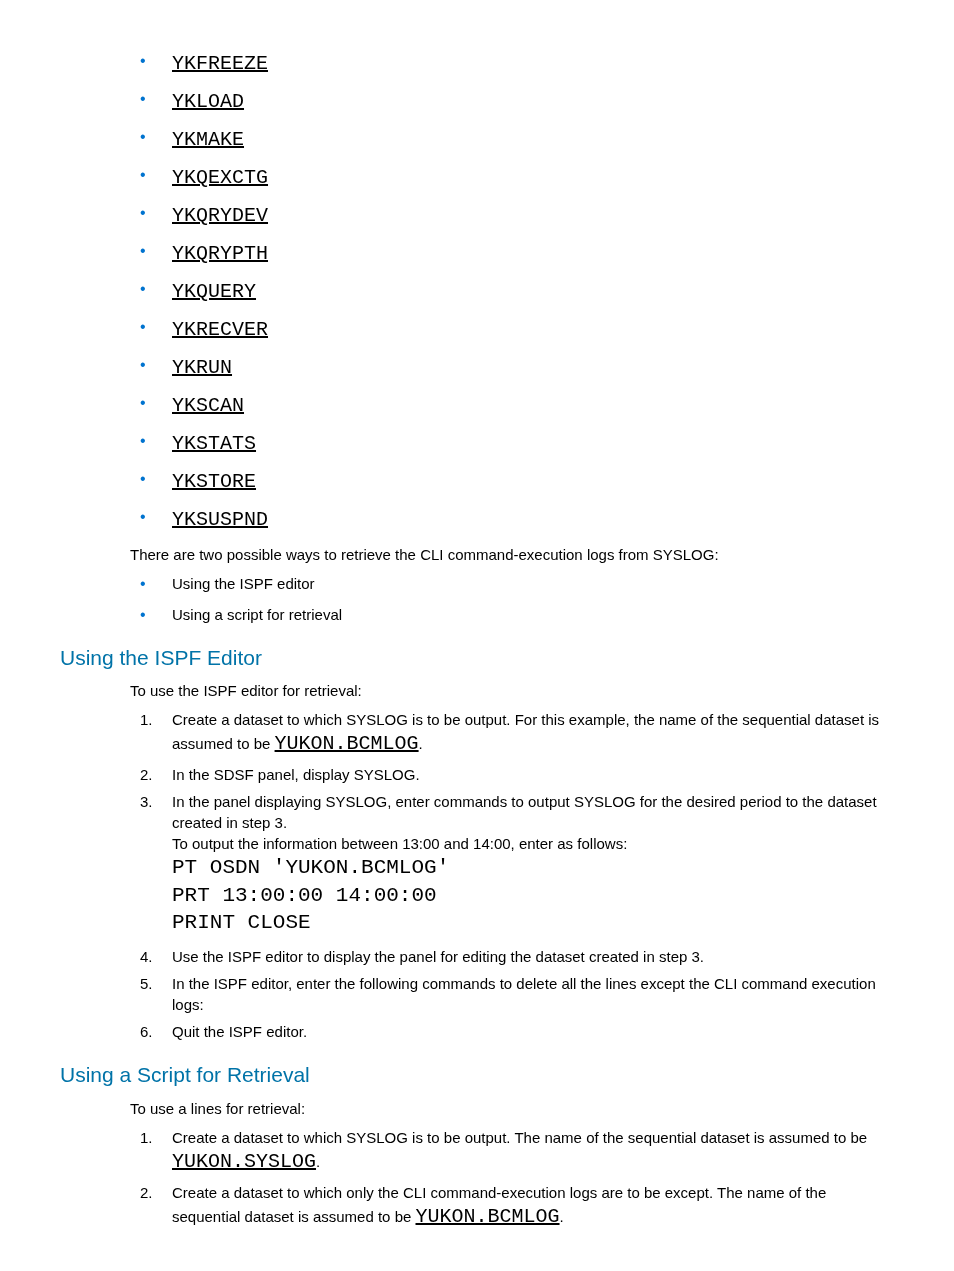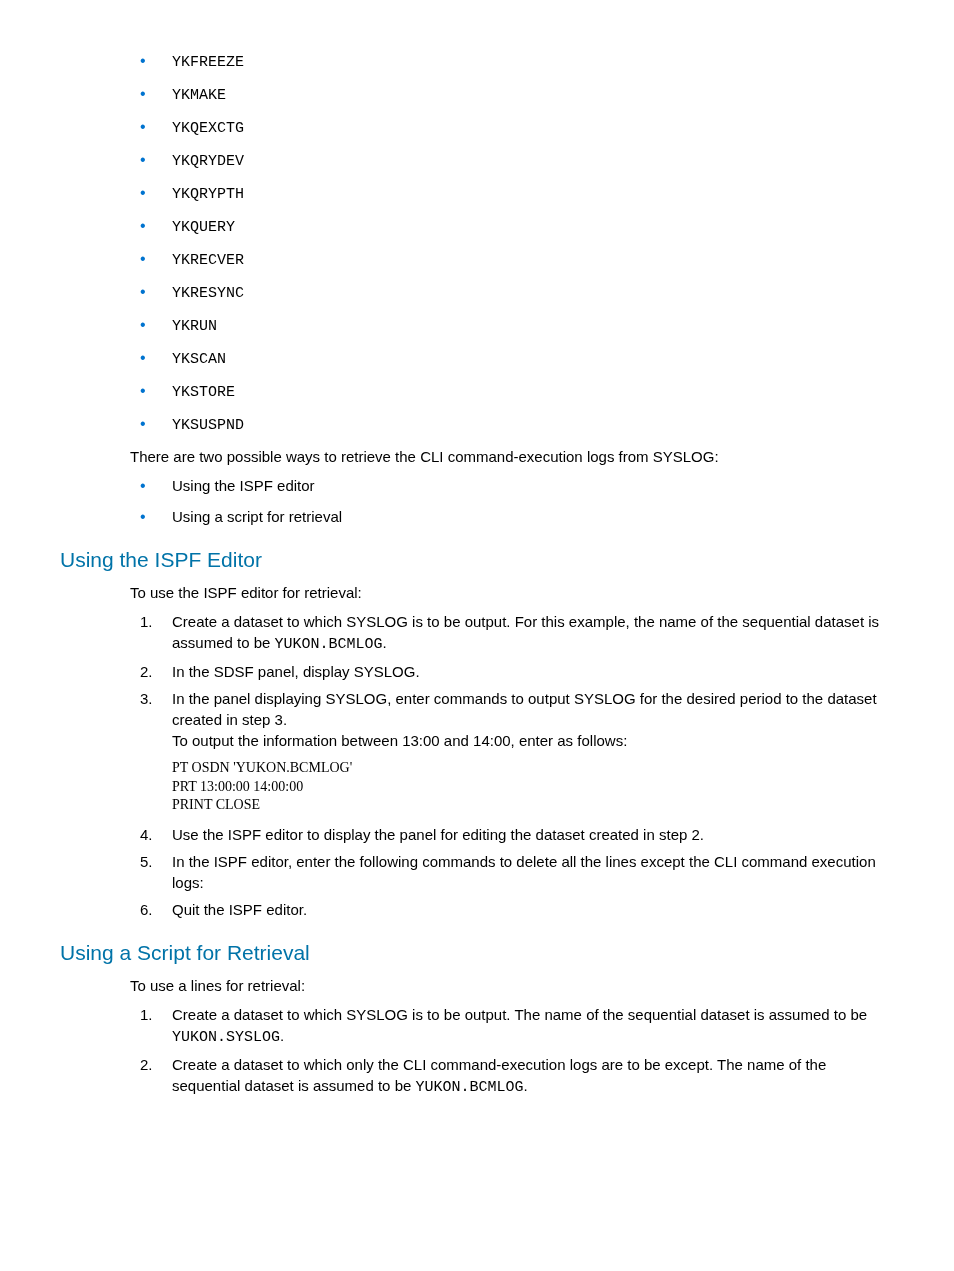--- a/index.html
+++ b/index.html
@@ -24,21 +24,22 @@
   }
   .bullet-list li::before {
     content: "•";
     position: absolute;
     left: 10px;
     color: #0073cf;
     font-size: 16px;
   }
   .mono {
     font-family: "Courier New", monospace;
-    font-size: 15px;
+    font-size: 20px;
+    text-decoration: underline;
   }
   .para-inset {
     margin: 8px 0 8px 70px;
   }
   h2.section {
     color: #0073a8;
     font-weight: normal;
     font-size: 21px;
     margin: 18px 0 8px 0;
   }
@@ -53,42 +54,43 @@
     position: relative;
     padding-left: 42px;
     margin-bottom: 6px;
   }
   ol.numbered > li::before {
     content: counter(item) ".";
     position: absolute;
     left: 10px;
   }
   pre.code {
-    font-family: Liberation Serif, serif;
-    font-size: 14px;
-    margin: 8px 0 10px 0;
+    font-family: Liberation Mono, monospace;
+    font-size: 21px;
+    margin: 0 0 10px 0;
     line-height: 1.3;
   }
   .step-sub {
   }
 </style>
 </head>
 <body>
 
 <ul class="bullet-list">
   <li><span class="mono">YKFREEZE</span></li>
+  <li><span class="mono">YKLOAD</span></li>
   <li><span class="mono">YKMAKE</span></li>
   <li><span class="mono">YKQEXCTG</span></li>
   <li><span class="mono">YKQRYDEV</span></li>
   <li><span class="mono">YKQRYPTH</span></li>
   <li><span class="mono">YKQUERY</span></li>
   <li><span class="mono">YKRECVER</span></li>
-  <li><span class="mono">YKRESYNC</span></li>
   <li><span class="mono">YKRUN</span></li>
   <li><span class="mono">YKSCAN</span></li>
+  <li><span class="mono">YKSTATS</span></li>
   <li><span class="mono">YKSTORE</span></li>
   <li><span class="mono">YKSUSPND</span></li>
 </ul>
 
 <p class="para-inset">There are two possible ways to retrieve the CLI command-execution logs from SYSLOG:</p>
 
 <ul class="bullet-list">
   <li>Using the ISPF editor</li>
   <li>Using a script for retrieval</li>
 </ul>
@@ -101,21 +103,21 @@
     <span>Create a dataset to which SYSLOG is to be output. For this example, the name of the sequential dataset is assumed to be </span><span class="mono">YUKON.BCMLOG</span><span>.</span>
   </li>
   <li>In the SDSF panel, display SYSLOG.</li>
   <li>
     <div>In the panel displaying SYSLOG, enter commands to output SYSLOG for the desired period to the dataset created in step 3.</div>
     <div class="step-sub">To output the information between 13:00 and 14:00, enter as follows:</div>
     <pre class="code">PT OSDN 'YUKON.BCMLOG'
 PRT 13:00:00 14:00:00
 PRINT CLOSE</pre>
   </li>
-  <li>Use the ISPF editor to display the panel for editing the dataset created in step 2.</li>
+  <li>Use the ISPF editor to display the panel for editing the dataset created in step 3.</li>
   <li>
     <div>In the ISPF editor, enter the following commands to delete all the lines except the CLI command execution logs:</div>
   </li>
   <li>Quit the ISPF editor.</li>
 </ol>
 
 <h2 class="section">Using a Script for Retrieval</h2>
 <p class="para-inset">To use a lines for retrieval:</p>
 
 <ol class="numbered">

